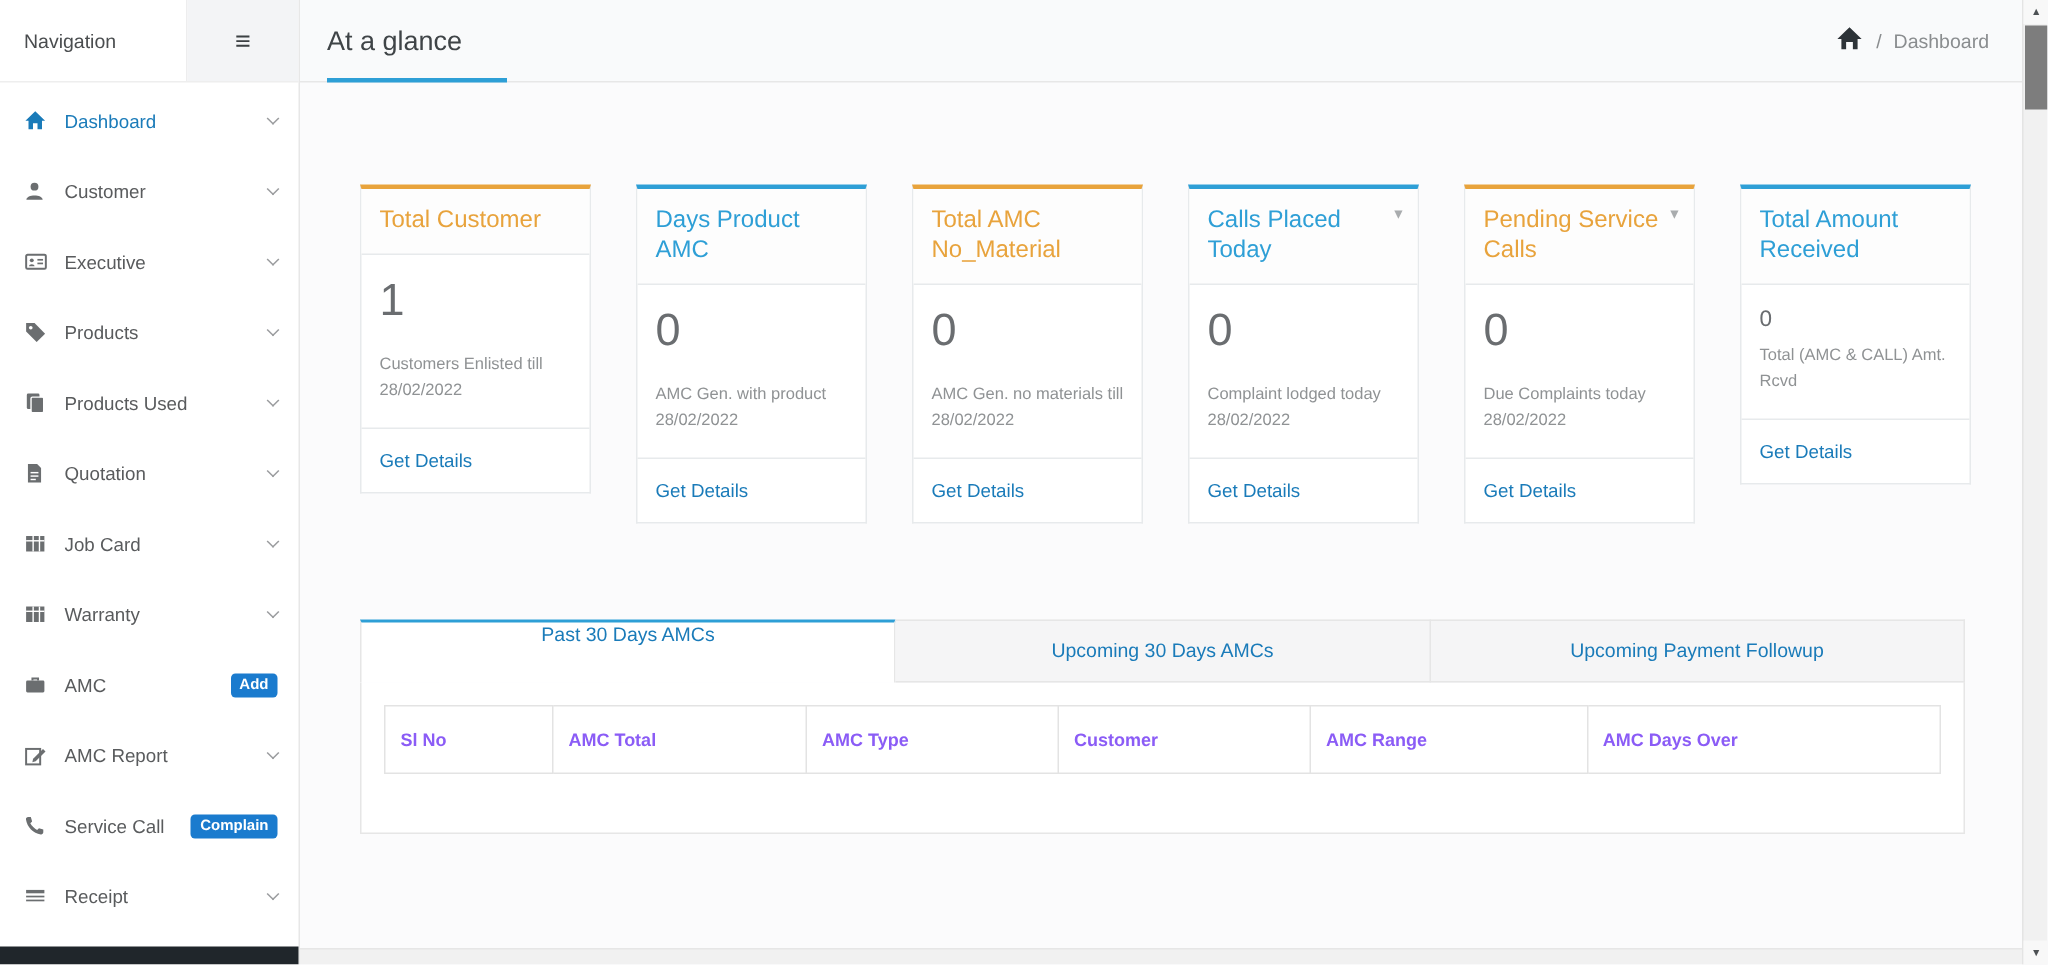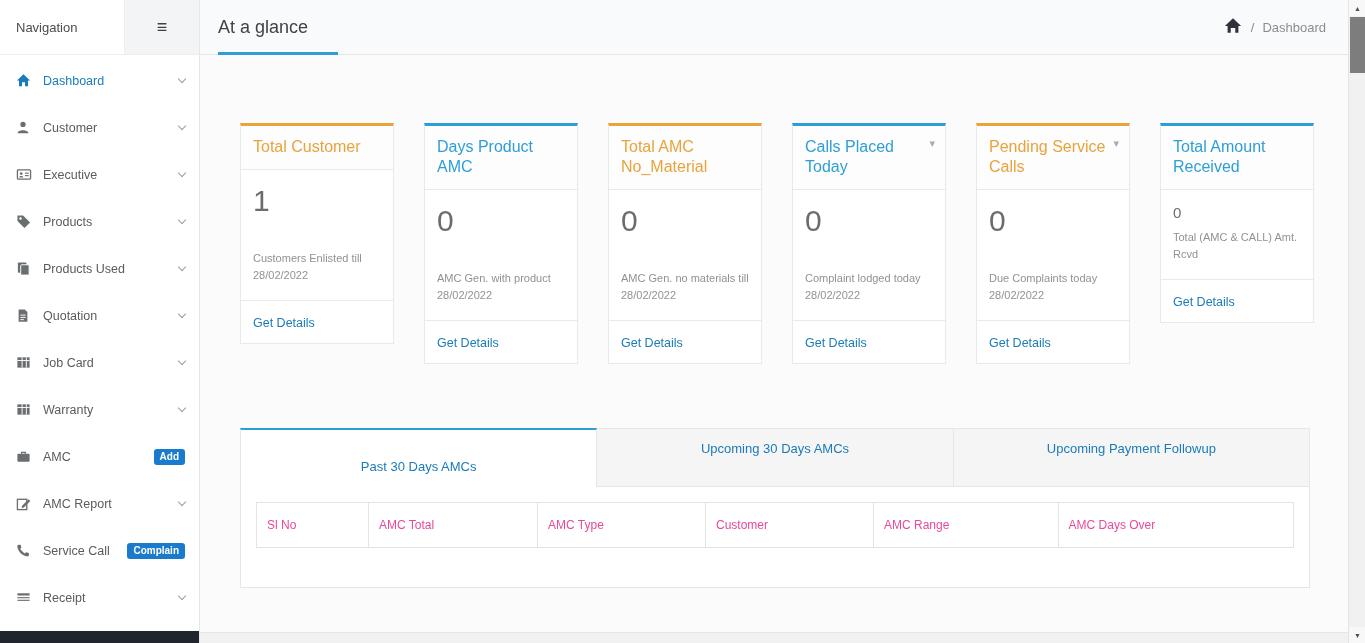--- a/index.html
+++ b/index.html
@@ -39,33 +39,33 @@
   .card { width:154px; margin-right:30px; background:#fff; border:1px solid #e7eaec; border-top-width:3px; }
   .card.acc-orange { border-top-color:#e8a33c; }
   .card.acc-blue   { border-top-color:#2e9fd6; }
   .card-h { position:relative; padding:11px 12px 12px; font-size:16px; line-height:1.25; border-bottom:1px solid #e7eaec; background:#fdfdfd; }
   .acc-orange .card-h { color:#e8a33c; }
   .acc-blue   .card-h { color:#2e9fd6; }
   .caret { position:absolute; right:10px; top:11px; color:#a9acae; font-size:11px; cursor:pointer; }
   .card-b { padding:14px 12px 16px; }
   .card-value { font-size:30px; color:#6a6d70; font-weight:400; }
   .card-value.small { font-size:15px; }
-  .card-desc { margin-top:32px; font-size:11px; line-height:1.55; color:#8f9294; }
+  .card-desc { margin-top:17px; font-size:11px; line-height:1.55; color:#8f9294; }
   .card-f { border-top:1px solid #e7eaec; padding:12px; }
   .get-details { font-size:12.5px; color:#1a7bb9; cursor:pointer; text-decoration:none; }
 
   
   .panel { width:1070px; margin-top:64px; }
   .tabs { display:flex; }
   .tab { flex:1; text-align:center; padding:12px 0 13px; font-size:13px; color:#1a7bb9; background:#f5f5f6; border:1px solid #e6e6e6; border-left:none; cursor:pointer; }
   .tab:first-child { border-left:1px solid #e6e6e6; }
-  .tab.active { background:#fff; border-top:2px solid #2e9fd6; border-bottom:none; padding-top:29px; }
+  .tab.active { background:#fff; border-top:2px solid #2e9fd6; border-bottom:none; padding-top:0; }
   .tab-body { background:#fff; border:1px solid #e6e6e6; border-top:none; padding:15px 15px 25px; }
   table { width:100%; border-collapse:collapse; }
-  th { text-align:left; font-size:12px; color:#ec4899; padding:15px 10px; border:1px solid #e3e3e3; background:#fff; font-weight:normal; }
+  th { text-align:left; font-size:12px; color:#8b5cf6; padding:15px 10px; border:1px solid #e3e3e3; background:#fff; font-weight:bold; }
   .table-empty { height:14px; }
 
   
   .vscroll { position:absolute; right:0; top:0; width:17px; height:643px; background:#f1f1f1; border-left:1px solid #e4e4e4; }
   .vscroll .arrow { position:absolute; left:0; width:17px; height:16px; display:flex; align-items:center; justify-content:center; font-size:7px; color:#4d5154; background:#f8f8f8; cursor:pointer; }
   .vscroll .arrow.up { top:0; }
   .vscroll .arrow.down { bottom:0; }
   .vthumb { position:absolute; left:1px; top:17px; width:15px; height:56px; background:#7d7d7d; cursor:grab; }
   .hscroll { position:absolute; left:200px; bottom:0; width:1148px; height:11px; background:#f1f1f1; border-top:1px solid #e6e6e6; }
 </style>

